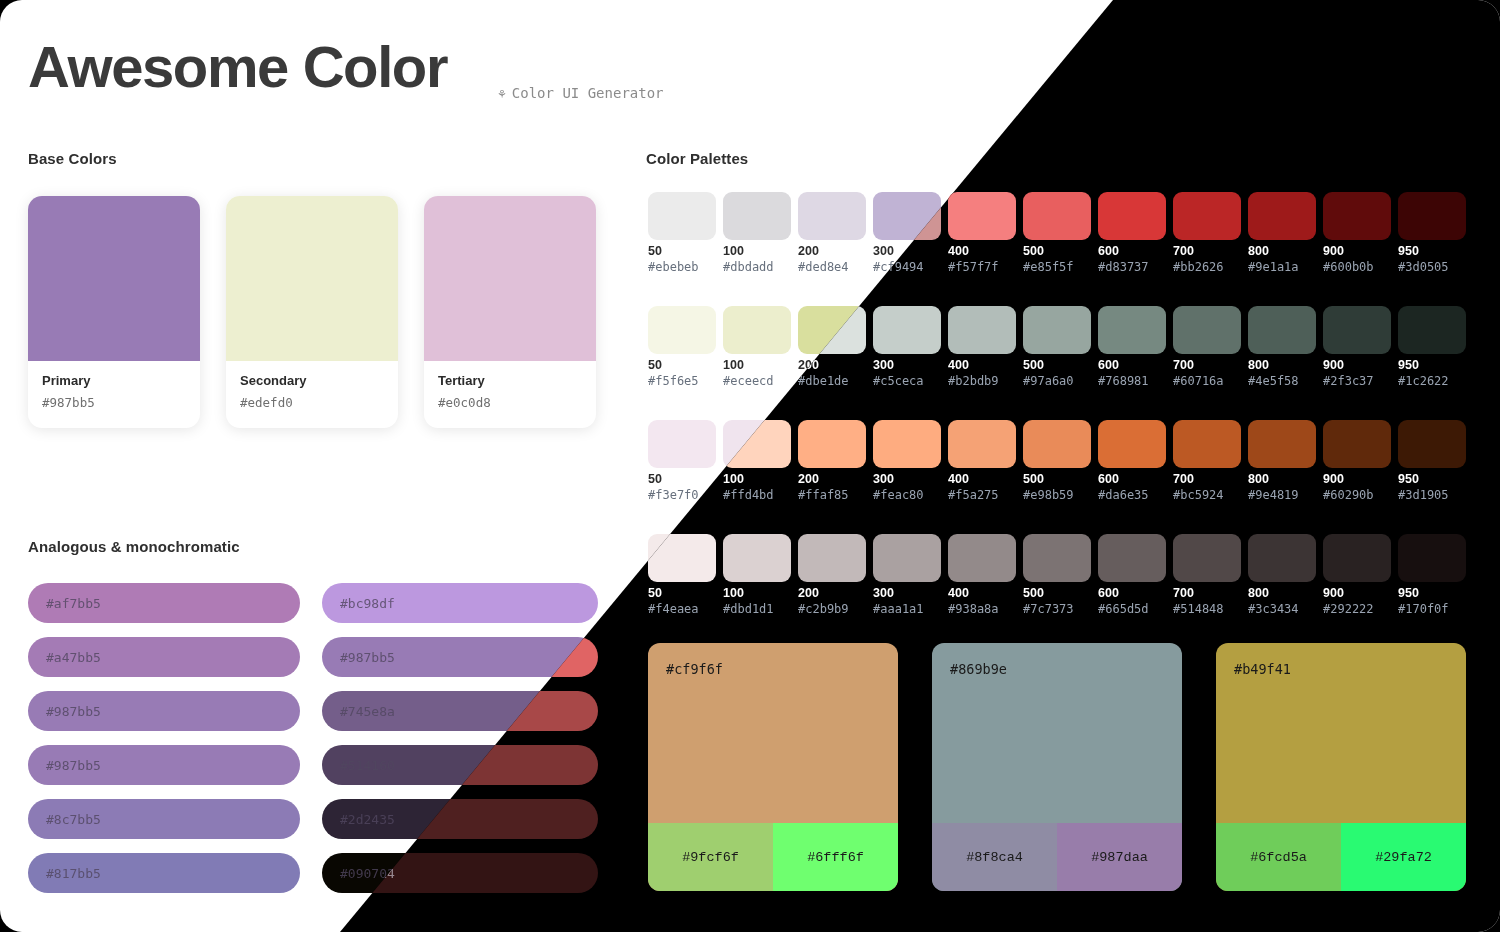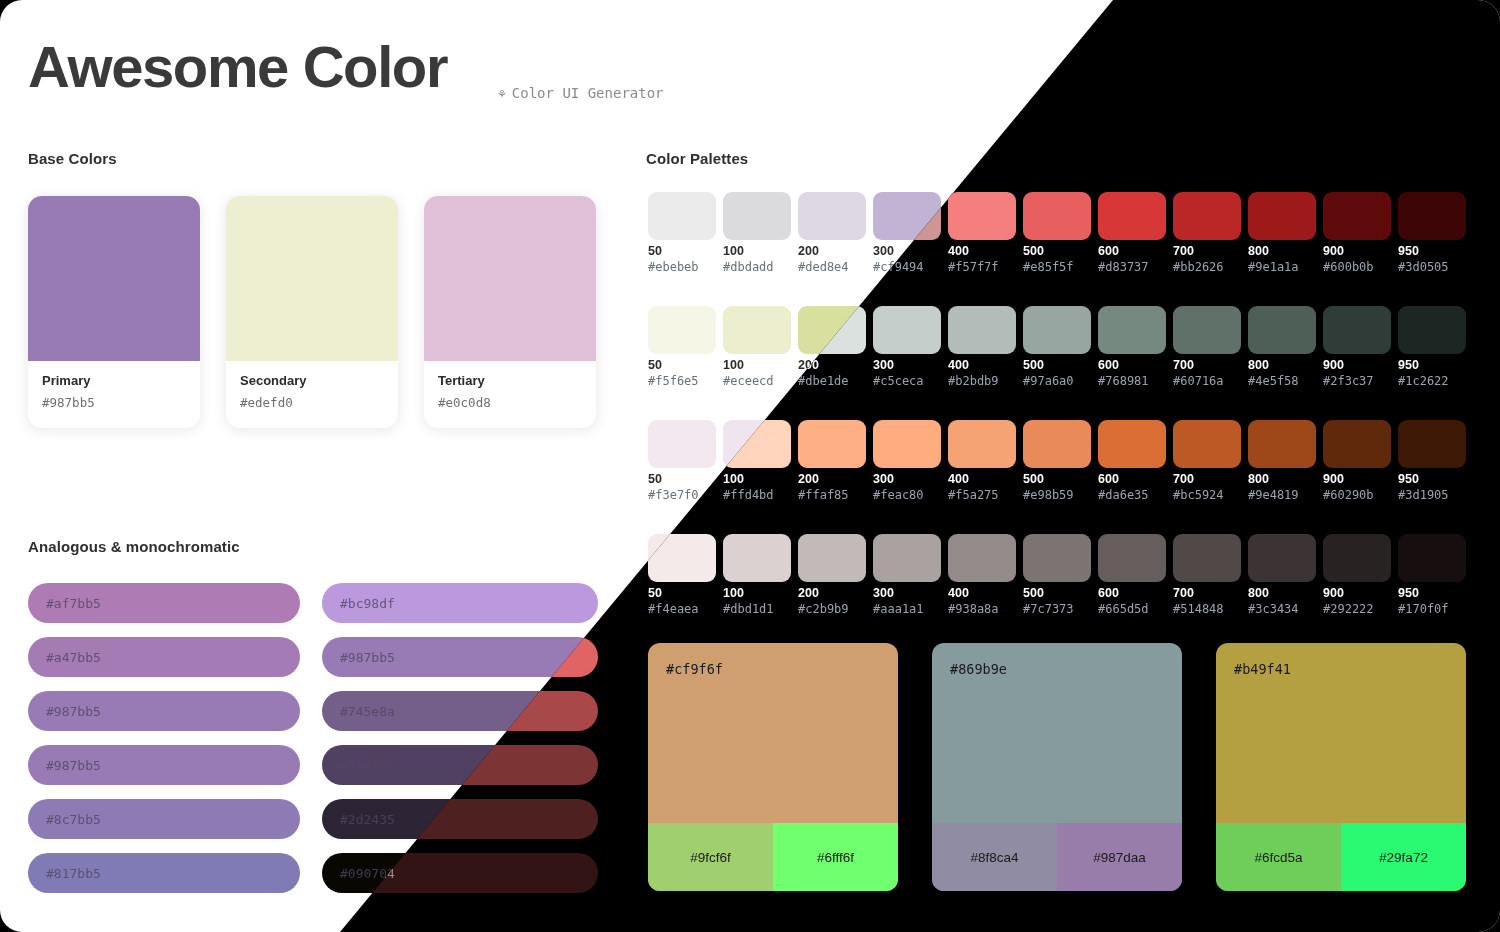--- a/index.html
+++ b/index.html
@@ -122,21 +122,21 @@
     font-size:13.5px;
     color:#1a1a1a;
   }
   .combo .bottoms{
     position:absolute;left:0;bottom:0;right:0;height:68px;
     display:flex;
   }
   .combo .bottoms>div{
     flex:1;
     display:flex;align-items:center;justify-content:center;
-    font-family:Liberation Sans, sans-serif;
+    font-family:Liberation Mono, monospace;
     font-size:13.5px;
     color:#1a1a1a;
   }
 </style>
 </head>
 <body>
 
 <div id="stage">
 
   <div id="light-layer">

